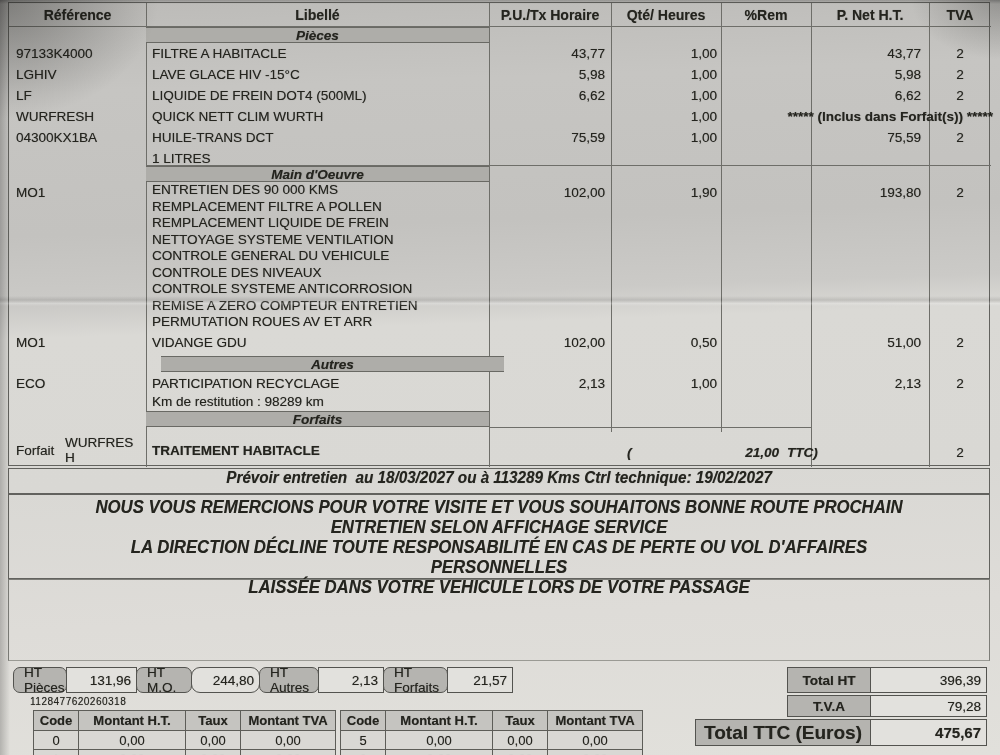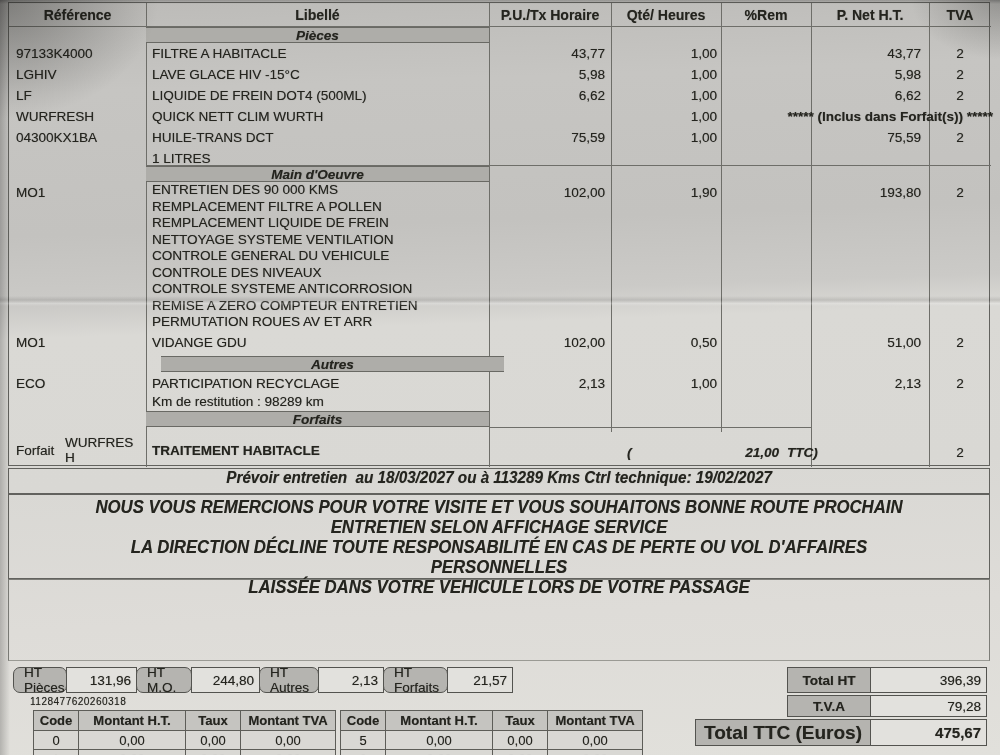--- a/index.html
+++ b/index.html
@@ -193,21 +193,21 @@
     <div class="msg-line">ENTRETIEN SELON AFFICHAGE SERVICE</div>
     <div class="msg-line">LA DIRECTION DÉCLINE TOUTE RESPONSABILITÉ EN CAS DE PERTE OU VOL D'AFFAIRES PERSONNELLES</div>
     <div class="msg-line">LAISSÉE DANS VOTRE VEHICULE LORS DE VOTRE PASSAGE</div>
   </div>
 
   <div class="blank-box"></div>
 
   <div class="tbox tlab" style="left:13px;top:667px;width:54px;">HT Pièces</div>
   <div class="tbox tval" style="left:66px;top:667px;width:71px;">131,96</div>
   <div class="tbox tlab" style="left:136px;top:667px;width:56px;">HT M.O.</div>
-  <div class="tbox tval" style="left:191px;top:667px;width:69px;">244,80</div>
+  <div class="tbox tval" style="left:191px;top:667px;width:69px;border-radius:9px;">244,80</div>
   <div class="tbox tlab" style="left:259px;top:667px;width:60px;">HT Autres</div>
   <div class="tbox tval" style="left:318px;top:667px;width:66px;">2,13</div>
   <div class="tbox tlab" style="left:383px;top:667px;width:65px;">HT Forfaits</div>
   <div class="tbox tval" style="left:447px;top:667px;width:66px;">21,57</div>
 
   <div class="serial">1128477620260318</div>
 
   <table class="vat" style="left:33px;">
     <tbody>
         <tr>

